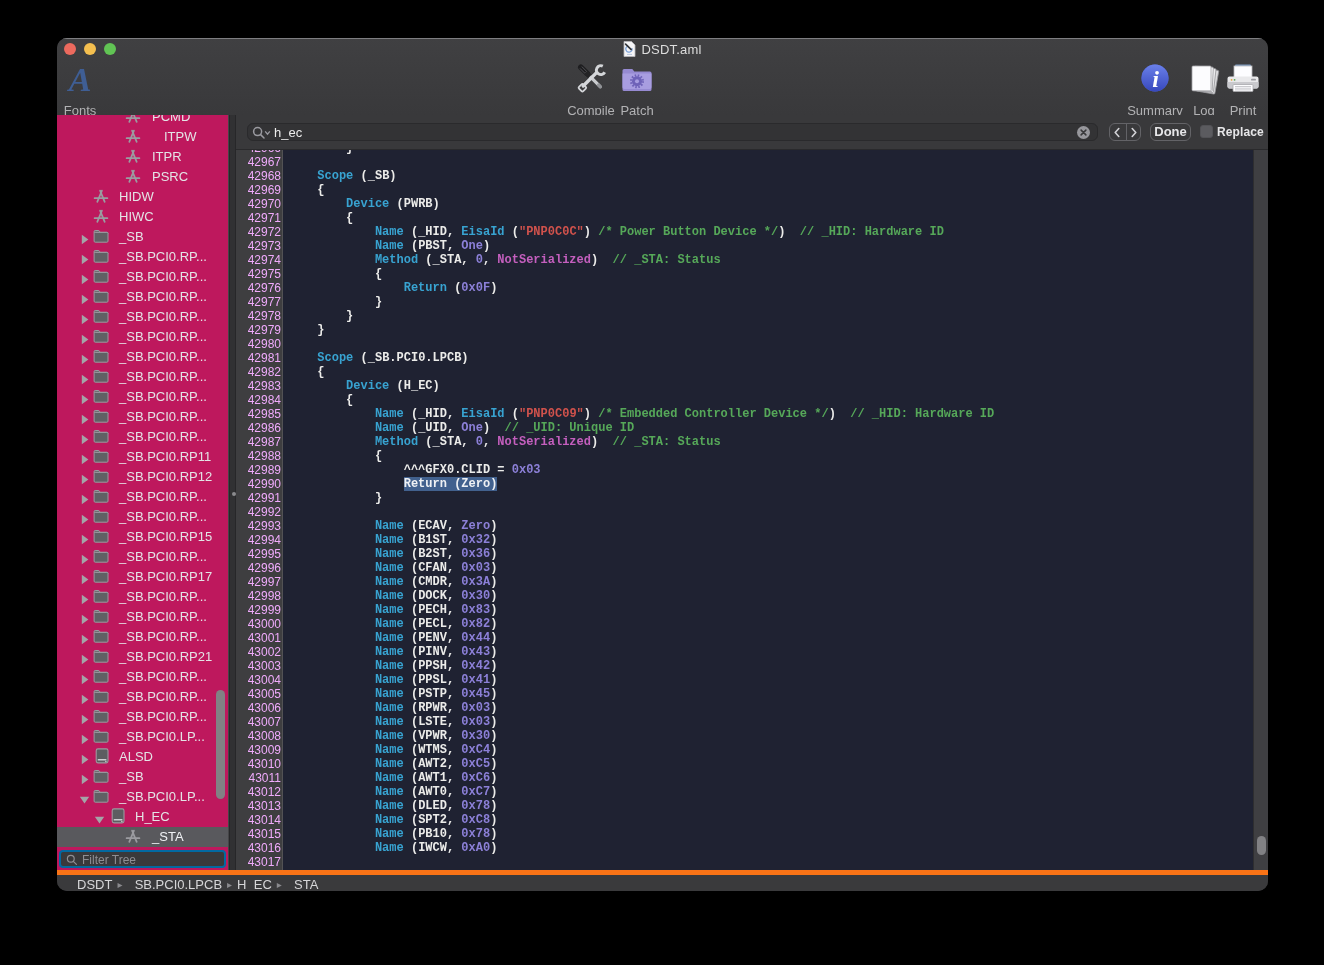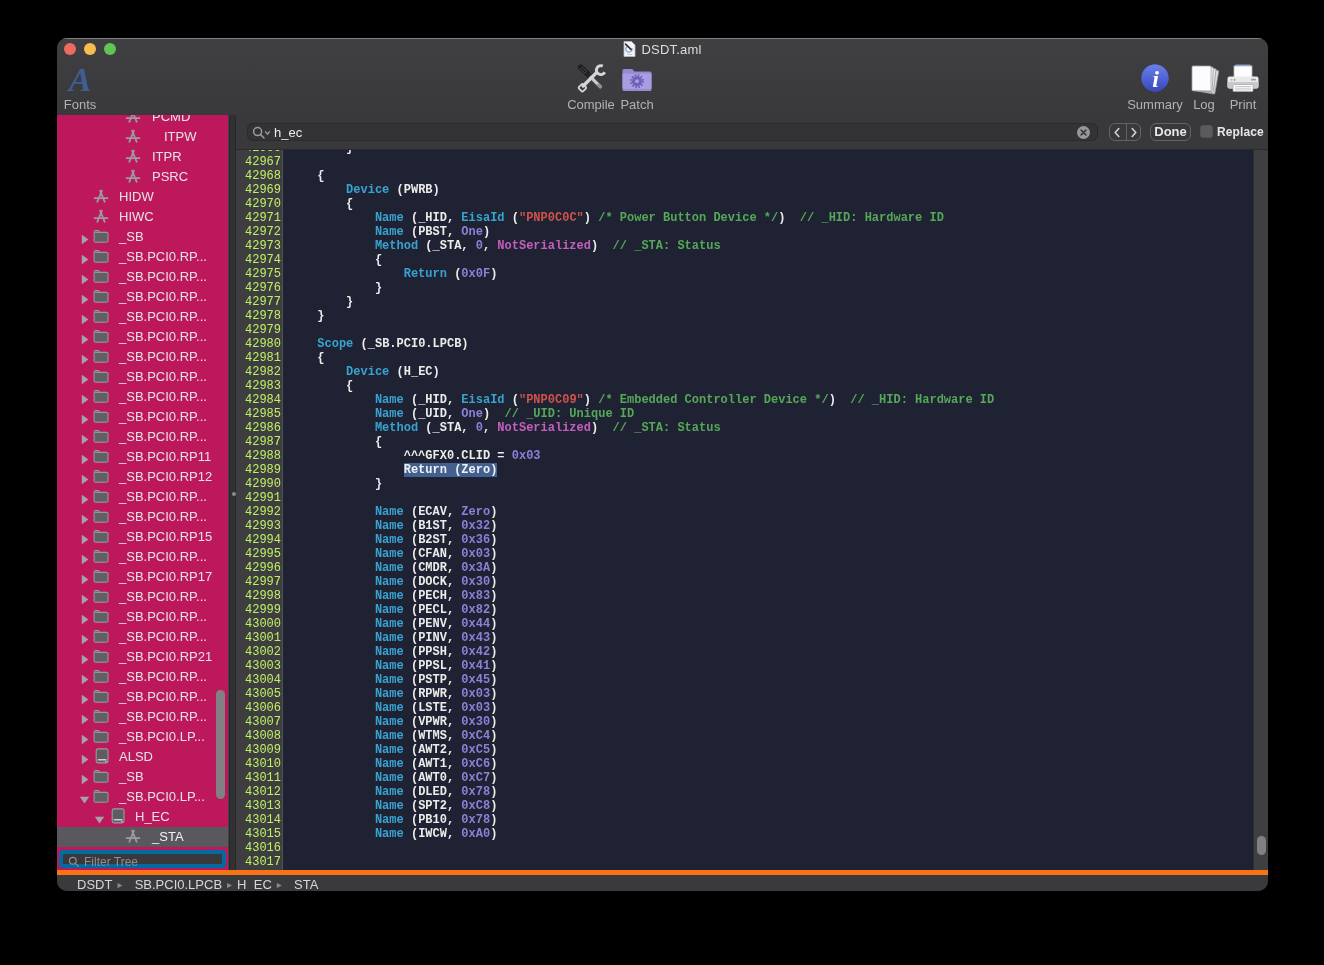--- a/index.html
+++ b/index.html
@@ -3,53 +3,53 @@
 <style>
 *{margin:0;padding:0;box-sizing:border-box}
 html,body{width:1324px;height:965px;background:#000;overflow:hidden;font-family:"Liberation Sans",sans-serif}
 .win{position:absolute;left:57px;top:38px;width:1211px;height:853px;border-radius:10px;overflow:hidden;background:#323234;box-shadow:0 0 0 1px rgba(0,0,0,.6)}
 
 .tb{position:absolute;left:0;top:0;width:100%;height:98px;background:linear-gradient(#404042,#373739);border-bottom:1px solid #252527}
 .tb::before{content:"";position:absolute;left:0;top:0;width:100%;height:1px;background:#7e7e81}
 .dot{position:absolute;top:5px;width:12px;height:12px;border-radius:50%}
 .ttl{position:absolute;top:3px;left:0;width:100%;text-align:center;font-size:13px;color:#dddddd;letter-spacing:.2px}
 .tbi{position:absolute;top:25px;text-align:center;color:#b2b2b4;font-size:13px}
-.tbi .lbl{display:block;margin-top:2px}
+.tbi .lbl{display:block;margin-top:8px}
 
 .main{position:absolute;left:0;top:77px;width:100%;height:755px}
 .sidebar{position:absolute;left:0;top:0;width:173px;height:755px;background:#be185d;overflow:hidden}
 .tree{position:absolute;left:0;top:-8px;width:100%}
 .trow{position:relative;height:20px;line-height:20px;white-space:nowrap;color:#e4e4e6;font-size:13px}
 .trow.sel{background:#59595d}
 .trow .tw{position:absolute;top:4px}
 .trow .ic{display:inline-block;vertical-align:-3px}
 .trow .tl{position:absolute;top:0}
 .sscroll{position:absolute;left:159px;top:575px;width:9px;height:109px;border-radius:4.5px;background:#818184}
 .sline{position:absolute;left:171px;top:0;width:1px;height:755px;background:#454547}
-.filter{position:absolute;left:2px;top:735px;width:167px;height:18px;border:4px solid #0369a1;border-radius:4px;color:#8e8e93;font-size:12px;line-height:16px;background:#39393b}
+.filter{position:absolute;left:2px;top:735px;width:167px;height:18px;border:2px solid #0369a1;border-radius:4px;color:#8e8e93;font-size:12px;line-height:16px;background:#39393b}
 .filter svg{vertical-align:-2px;margin-left:5px;margin-right:4px}
 .divider{position:absolute;left:172px;top:0;width:7px;height:755px;background:#313133;border-left:1px solid #272729;border-right:1px solid #272729}
 .divdot{position:absolute;left:174.5px;top:377px;width:4px;height:4px;border-radius:50%;background:#8b8b8e}
 
 .editor{position:absolute;left:179px;top:0;width:1032px;height:755px}
 .findbar{position:absolute;left:0;top:0;width:100%;height:35px;background:#39393b;border-bottom:1px solid #2a2a2c}
 .sfield{position:absolute;left:11px;top:8px;width:851px;height:18px;background:#333335;border:1px solid #2a2a2c;border-radius:6px;color:#ececec;font-size:13px;line-height:16px}
 .sfield .txt{position:absolute;left:26px;top:0.5px}
 .clearx{position:absolute;right:7px;top:1.5px;width:13px;height:13px;border-radius:50%;background:#97979c}
 .clearx svg{position:absolute;left:0;top:0}
 .seg{position:absolute;left:873px;top:8px;width:32px;height:18px;border:1px solid #636367;border-radius:6px}
 .seg .d{position:absolute;left:15.5px;top:0;width:1px;height:17px;background:#636367}
 .btn{position:absolute;top:8px;height:18px;border:1px solid #636367;border-radius:6px;color:#e6e6e8;font-size:13px;font-weight:700;text-align:center;line-height:16px}
 .chk{position:absolute;left:964px;top:9.5px;width:13px;height:13px;border-radius:3px;background:#5b5b5f;border:1px solid #525256}
 .chklbl{position:absolute;left:981px;top:9.5px;color:#e6e6e8;font-size:12px;font-weight:700;letter-spacing:.1px}
 
 .codewrap{position:absolute;left:0;top:35px;width:1032px;height:720px;overflow:hidden}
 .gutter{position:absolute;left:0;top:0;width:47px;height:720px;background:#3e3e40;border-right:1px solid #525254}
 .gls{position:absolute;left:0;top:-9px;width:45px;text-align:right}
-.gl{height:14px;line-height:14px;font-family:Liberation Mono, monospace;font-size:12px;font-weight:400;color:#bef264}
+.gl{height:14px;line-height:14px;font-family:Liberation Sans, sans-serif;font-size:12px;font-weight:400;color:#f0abfc}
 .codearea{position:absolute;left:47px;top:0;width:970px;height:720px;background:#1f2232}
 .cls{position:absolute;left:5.5px;top:-9px}
 .cl{height:14px;line-height:14px;font-family:"Liberation Mono",monospace;font-size:12px;font-weight:700;white-space:pre}
 .cl i{font-style:normal}
 .k{color:#38a3d1}.w{color:#ececea}.c{color:#56a859}.n{color:#8c80d8}.s{color:#d0524c}.m{color:#c45fbe}
 .sel{color:#eff1f4;background:#42618e}
 .vscroll{position:absolute;left:1017px;top:0;width:15px;height:720px;background:#3f3f42;border-left:1px solid #2e2e30}
 .vthumb{position:absolute;left:3px;top:686px;width:9px;height:19px;border-radius:4.5px;background:#818184}
 
 .status{position:absolute;left:0;top:832px;width:100%;height:21px;background:#3a3a3c;border-top:5px solid #f97316;color:#d6d6d8;font-size:13px;line-height:20px}
@@ -427,20 +427,21 @@
 <div class="gl">43014</div>
 <div class="gl">43015</div>
 <div class="gl">43016</div>
 <div class="gl">43017</div>
         </div>
           </div>
         <div class="codearea">
             <div class="cls">
 <div class="cl"><i class="w">        }</i></div>
 <div class="cl"></div>
+<div class="cl"><i class="w">    </i><i class="k">Scope</i><i class="w"> (_SB)</i></div>
 <div class="cl"><i class="w">    {</i></div>
 <div class="cl"><i class="w">        </i><i class="k">Device</i><i class="w"> (PWRB)</i></div>
 <div class="cl"><i class="w">        {</i></div>
 <div class="cl"><i class="w">            </i><i class="k">Name</i><i class="w"> (_HID, </i><i class="k">EisaId</i><i class="w"> (</i><i class="s">"PNP0C0C"</i><i class="w">) </i><i class="c">/* Power Button Device */</i><i class="w">)  </i><i class="c">// _HID: Hardware ID</i></div>
 <div class="cl"><i class="w">            </i><i class="k">Name</i><i class="w"> (PBST, </i><i class="n">One</i><i class="w">)</i></div>
 <div class="cl"><i class="w">            </i><i class="k">Method</i><i class="w"> (_STA, </i><i class="n">0</i><i class="w">, </i><i class="m">NotSerialized</i><i class="w">)  </i><i class="c">// _STA: Status</i></div>
 <div class="cl"><i class="w">            {</i></div>
 <div class="cl"><i class="w">                </i><i class="k">Return</i><i class="w"> (</i><i class="n">0x0F</i><i class="w">)</i></div>
 <div class="cl"><i class="w">            }</i></div>
 <div class="cl"><i class="w">        }</i></div>

